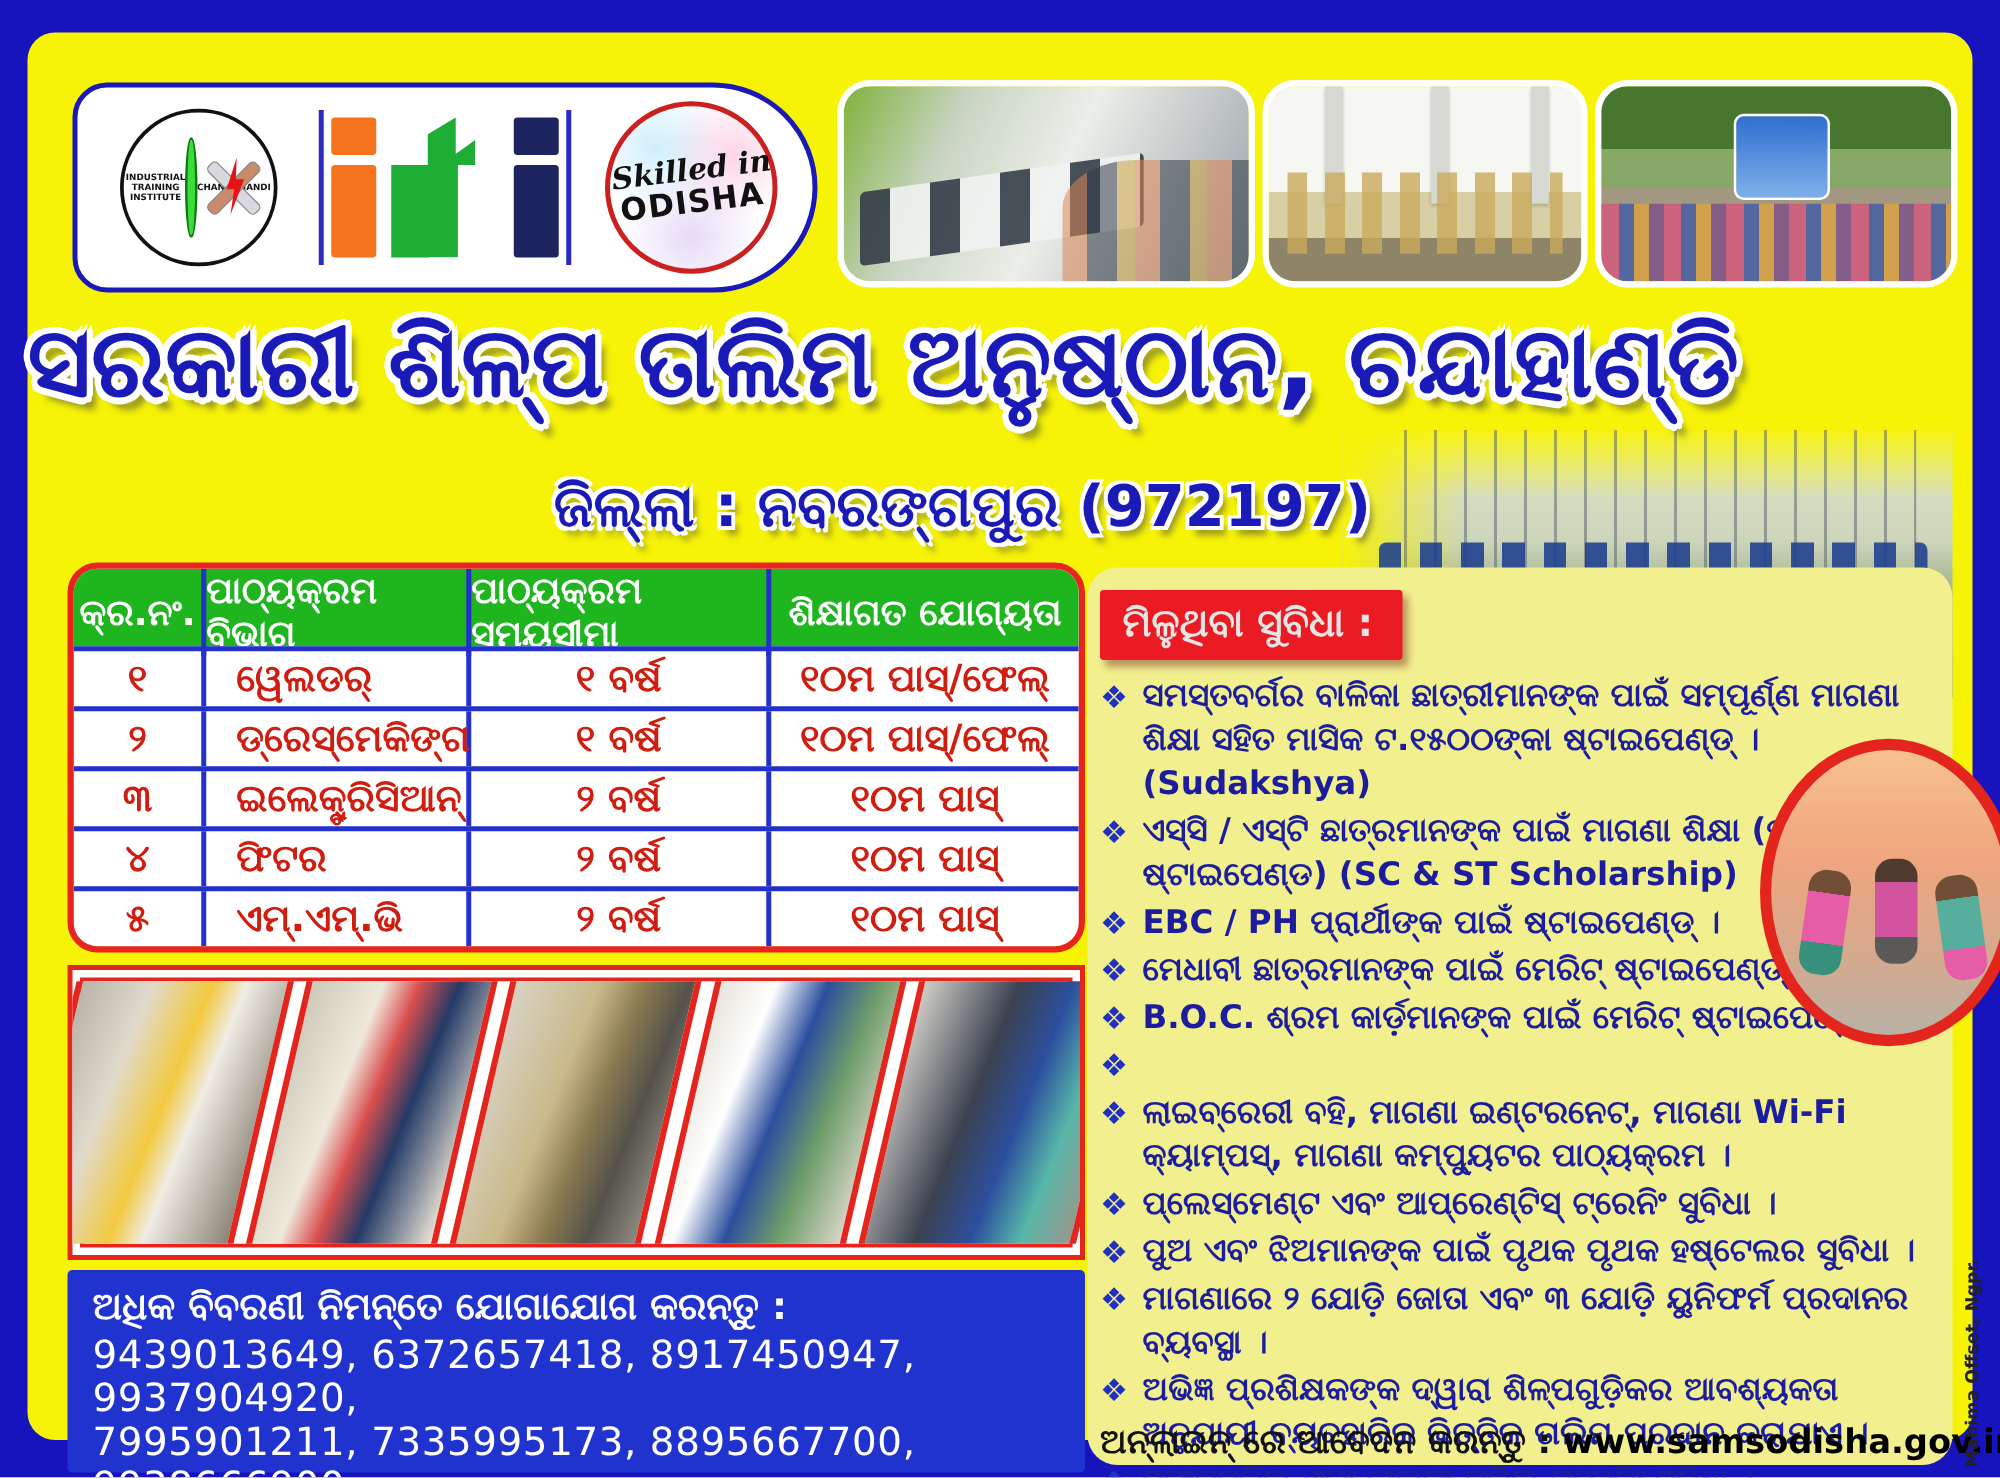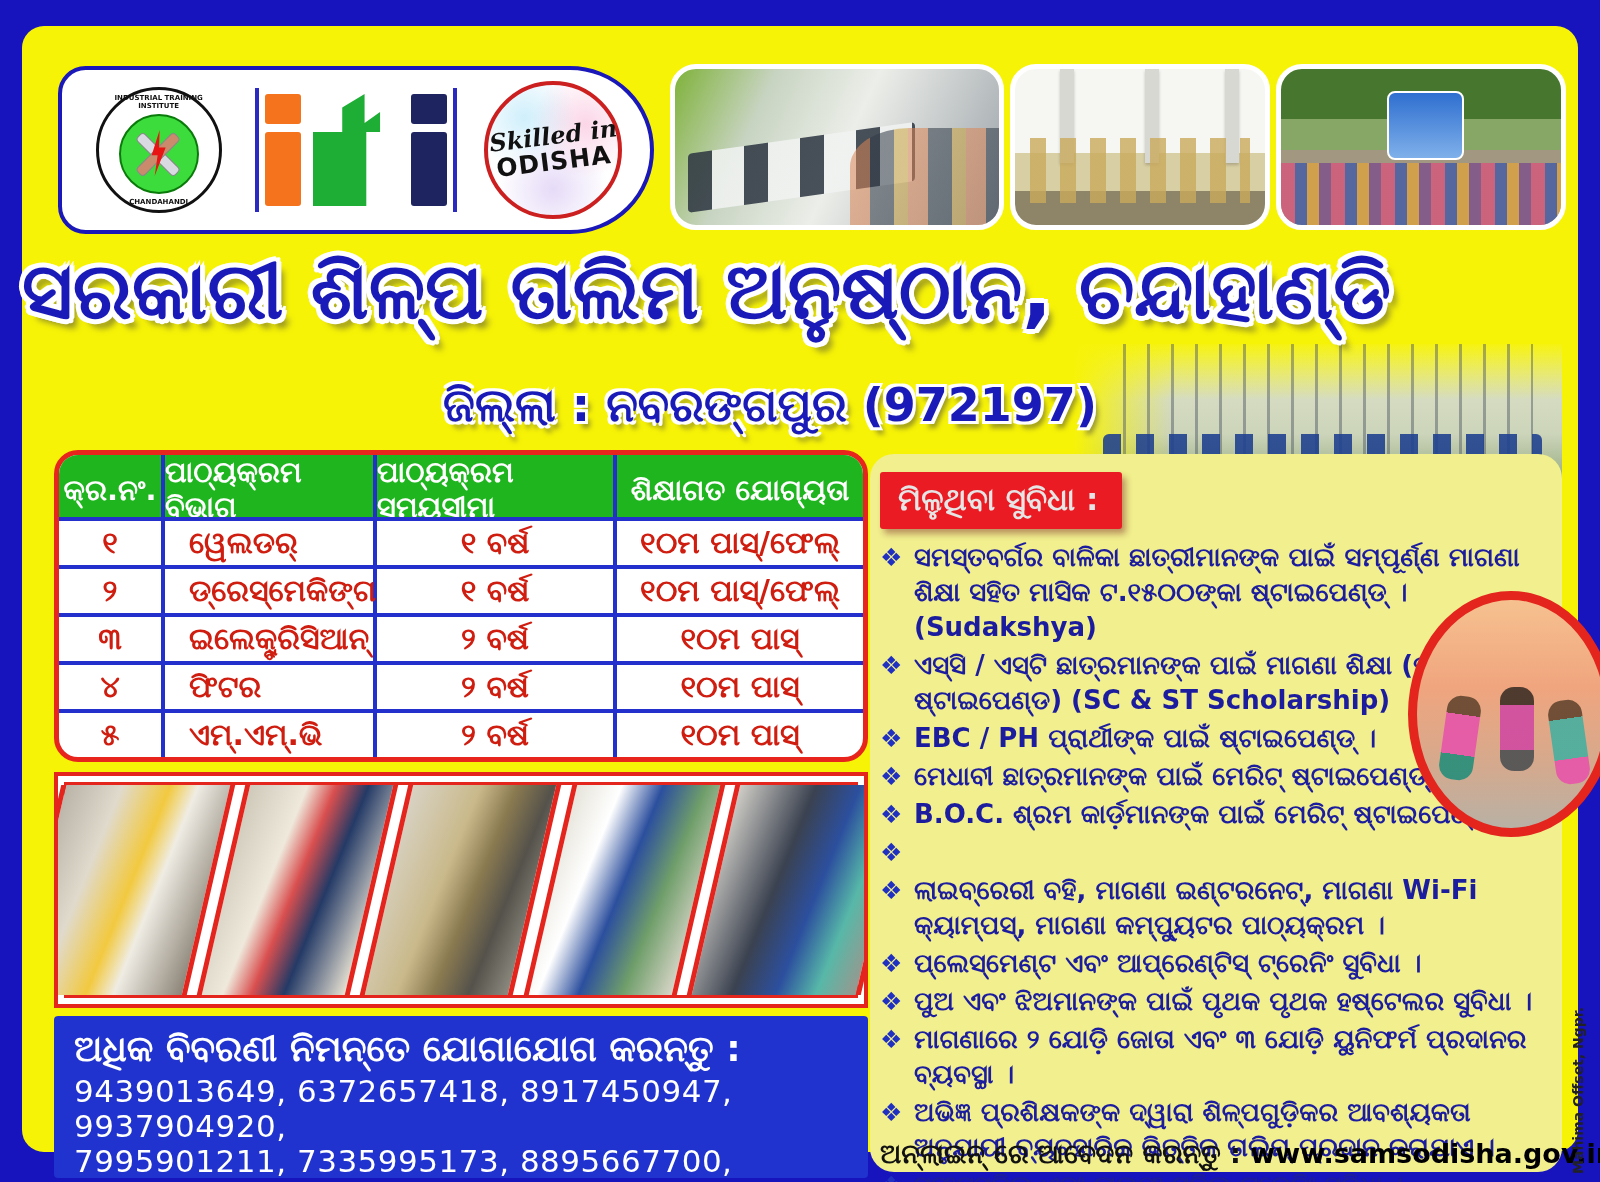--- a/index.html
+++ b/index.html
@@ -8,21 +8,21 @@
   .inner{position:absolute;left:22px;top:26px;right:22px;bottom:30px;
          background:#f7f307;border-radius:22px;}
 
   
   .logo-box{position:absolute;left:36px;top:40px;width:588px;height:160px;background:#ffffff;
             border:4px solid #1a18b8;border-radius:28px 85px 85px 28px;display:flex;align-items:center;}
   .logo-cell{flex:1;height:78%;display:flex;align-items:center;justify-content:center;position:relative;}
   .logo-cell + .logo-cell{border-left:4px solid #2a2ac0;}
 
   .emblem{position:relative;width:126px;height:126px;border-radius:50%;background:#ffffff;
-          border:3px solid #111;display:flex;flex-direction:column;align-items:center;justify-content:space-between;padding:4px 2px;box-sizing:border-box;}
+          border:3px solid #111;display:flex;flex-direction:row;align-items:center;justify-content:space-between;padding:4px 2px;box-sizing:border-box;}
   .emblem .ring-text{font-size:7px;font-weight:bold;color:#111;text-align:center;line-height:8px;}
   .emblem .disc{position:relative;width:76px;height:76px;border-radius:50%;background:#3ddc3d;border:2px solid #0a7a0a;}
   .emblem .tool{position:absolute;left:10px;top:33px;width:52px;height:9px;background:#d9d9e2;border:1px solid #888;border-radius:4px;}
   .emblem .tool.t1{transform:rotate(45deg);}
   .emblem .tool.t2{transform:rotate(-45deg);background:#c98b6b;}
   .emblem .bolt{position:absolute;left:28px;top:14px;width:20px;height:46px;background:#e81313;
                 clip-path:polygon(55% 0,15% 55%,45% 55%,30% 100%,85% 38%,52% 38%);}
 
   .iti-logo{position:relative;width:190px;height:112px;}
   .iti-logo .bar{position:absolute;width:36px;border-radius:3px;}
@@ -125,21 +125,21 @@
   .strip-item:last-child{margin-right:-30px;flex:1.15;}
   .s1{background:linear-gradient(100deg,#b9b3a8 0%,#e0dacd 28%,#f2c93f 52%,#efece4 66%,#8c8477 100%);}
   .s2{background:linear-gradient(100deg,#cfc9ba 0%,#efe9dc 32%,#d94f4f 48%,#243a66 66%,#e8e2d2 100%);}
   .s3{background:linear-gradient(100deg,#d8d2c4 0%,#c9b98a 38%,#8a7a50 58%,#55524b 78%,#8d8a80 100%);}
   .s4{background:linear-gradient(100deg,#e6e4da 0%,#ffffff 25%,#2c4f9e 48%,#6f9e6a 72%,#d8d5c8 100%);}
   .s5{background:linear-gradient(100deg,#cfcdc6 0%,#3b4250 38%,#2c4f9e 60%,#57b8a8 80%,#9a978e 100%);}
 
   
   .contact{position:absolute;left:32px;top:990px;width:814px;height:162px;background:#2033cf;
            color:#ffffff;padding:12px 20px;box-sizing:border-box;border-radius:4px;}
-  .contact .heading{font-size:36px;font-weight:bold;margin-bottom:4px;}
+  .contact .heading{font-size:30px;font-weight:bold;margin-bottom:4px;}
   .contact .line{font-size:31px;font-weight:normal;line-height:35px;letter-spacing:.5px;}
 
   .credit{position:absolute;left:1548px;top:938px;height:210px;writing-mode:vertical-rl;transform:rotate(180deg);
           font-size:14px;color:#222;font-weight:bold;}
 </style>
 </head>
 <body>
 
 <div class="poster">
   <div class="inner">

